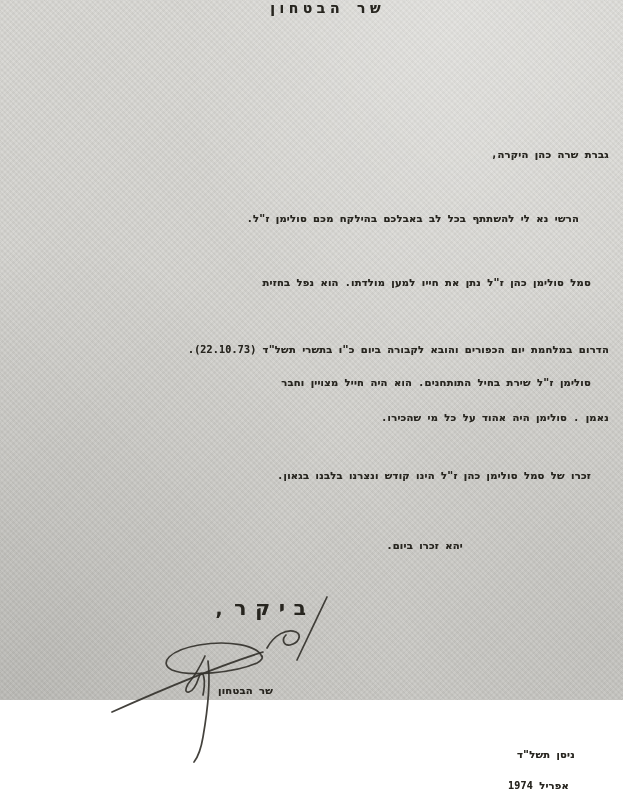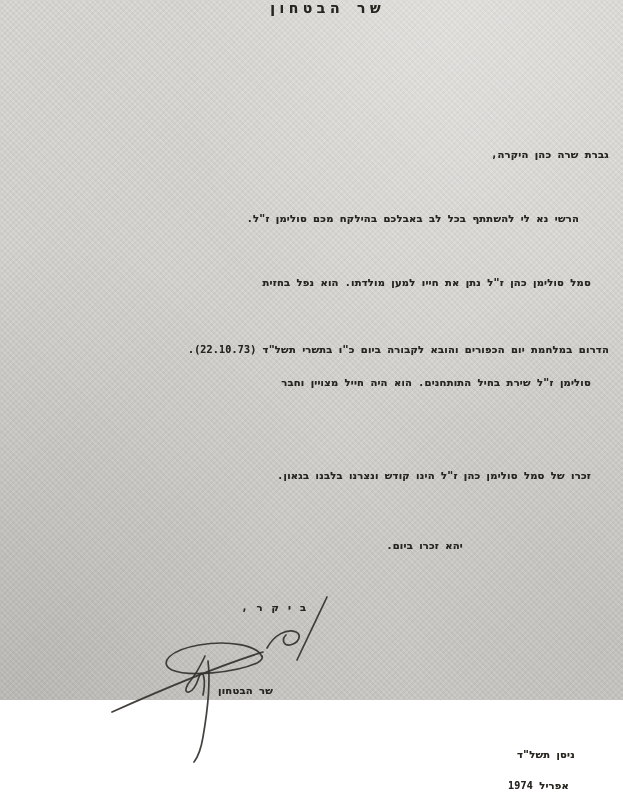--- a/index.html
+++ b/index.html
@@ -24,40 +24,41 @@
     white-space:pre;
     font-size:10px;font-weight:700;line-height:18px;
     color:#27251f;
     letter-spacing:.2px;
     text-shadow:0 0 .6px rgba(45,43,38,.55);
   }
   .letterhead{
     letter-spacing:4.5px;font-size:14px;
   }
   .valediction{
-    letter-spacing:9px;font-size:10px;
+    letter-spacing:9px;font-size:20px;
   }
   .sig-svg{position:absolute;left:95px;top:585px;}
   .sig-svg path{fill:none;stroke:#34322d;stroke-width:1.7;stroke-linecap:round;stroke-linejoin:round;opacity:.92;}
 </style>
 </head>
 <body>
 
 <div class="paper">
 
   <div class="line letterhead" style="top:-1px;right:238px;">שר הבטחון</div>
 
   <div class="line" style="top:146px;right:14px;">גברת שרה כהן היקרה,</div>
 
   <div class="line" style="top:210px;right:44px;">הרשי נא לי להשתתף בכל לב באבלכם בהילקח מכם סולימן ז"ל.</div>
 
   <div class="line" style="top:274px;right:32px;">סמל סולימן כהן ז"ל נתן את חייו למען מולדתו. הוא נפל בחזית</div>
   <div class="line" style="top:310px;right:14px;margin-top:31px;">הדרום במלחמת יום הכפורים והובא לקבורה ביום כ"ו בתשרי תשל"ד (22.10.73).</div>
 
   <div class="line" style="top:374px;right:32px;">סולימן ז"ל שירת בחיל התותחנים. הוא היה חייל מצויין וחבר</div>
+  <div class="line" style="top:409px;right:14px;">נאמן . סולימן היה אהוד על כל מי שהכירו.</div>
 
   <div class="line" style="top:467px;right:32px;margin-left:9px;">זכרו של סמל סולימן כהן ז"ל הינו קודש ונצרנו בלבנו בגאון.</div>
 
   <div class="line" style="top:537px;right:160px;">יהא זכרו ביום.</div>
 
   <div class="line valediction" style="top:599px;right:308px;">ביקר,</div>
 
   <svg class="sig-svg" width="260" height="190" viewBox="95 585 260 190" aria-hidden="true">
     <path d="M267 648 C274 635 287 628 296 632 C302 635 299 643 290 645 C284 646 281 640 286 635"></path>
     <path d="M297 660 C305 643 317 618 327 597"></path>

